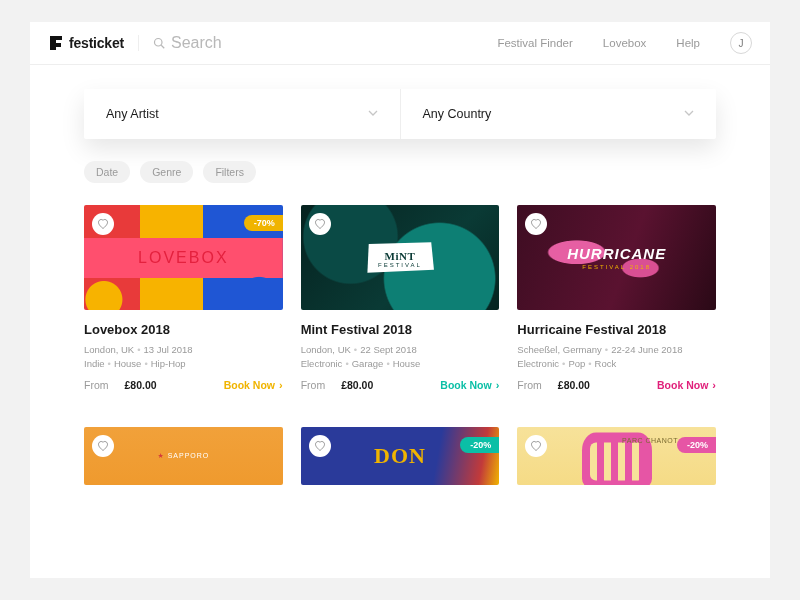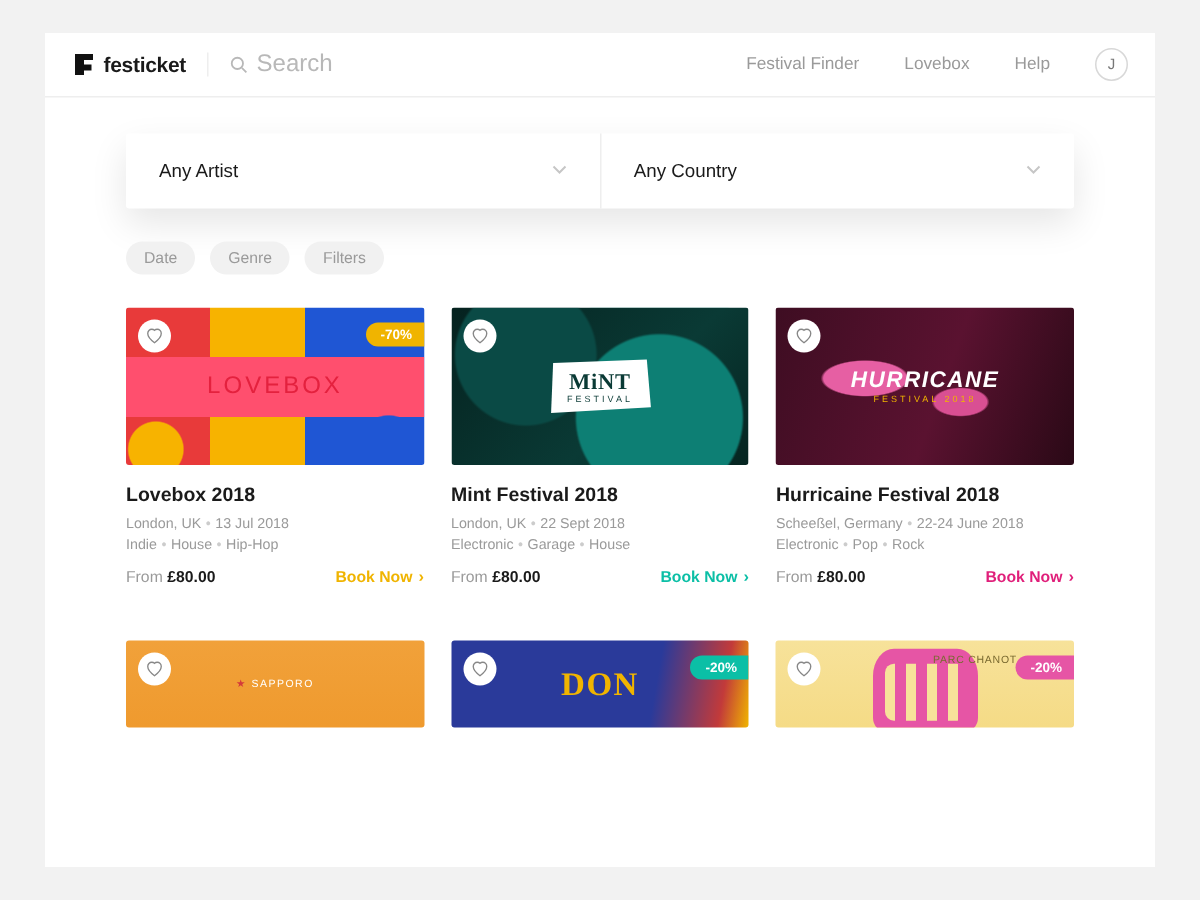--- a/index.html
+++ b/index.html
@@ -126,21 +126,21 @@
 
 .card-body { padding-top: 12px; }
 .card-title { font-size: 13px; font-weight: 700; margin-bottom: 7px; }
 .meta { font-size: 9.5px; color: #9a9a9a; margin-bottom: 3px; }
 .meta .dot { color: #ccc; margin: 0 3px; }
 .pricerow {
   display: flex; align-items: center; justify-content: space-between;
   margin-top: 10px;
 }
 .price { font-size: 10.5px; }
-.price .from { color: #9a9a9a; margin-right: 3px; }
+.price .from { color: #9a9a9a; margin-right: 16px; }
 .price .amt { font-weight: 700; }
 .book { font-size: 10.5px; font-weight: 700; display: flex; align-items: center; gap: 4px; cursor: pointer; }
 .book-arrow { font-size: 11px; }
 
 
 .art-lovebox {
   background:
     linear-gradient(#ff4f6e,#ff4f6e) center/100% 40px no-repeat,
     linear-gradient(90deg,#e83a3a 0 28%,#f7b300 28% 60%,#1f56d4 60% 100%);
 }
@@ -161,21 +161,21 @@
     radial-gradient(circle at 25% 30%, #0a4a45 0 28%, transparent 29%),
     linear-gradient(135deg,#05221f,#0a3a35 60%,#052420);
 }
 .mint-label {
   position: relative; z-index: 2;
   background: #fff;
   padding: 8px 12px 6px;
   clip-path: polygon(4% 8%, 96% 2%, 100% 88%, 2% 98%);
   text-align: center;
 }
-.mint-label .m { font-weight: 800; font-size: 15px; color: #0a3a35; letter-spacing: 0.5px; font-family: Georgia, serif; }
+.mint-label .m { font-weight: 800; font-size: 11px; color: #0a3a35; letter-spacing: 0.5px; font-family: Georgia, serif; }
 .mint-label .s { font-size: 6px; letter-spacing: 2px; color: #0a3a35; }
 .art-hurricane {
   background:
     radial-gradient(ellipse at 30% 45%, #e65fa3 0 14%, transparent 15%),
     radial-gradient(ellipse at 62% 60%, #d94f93 0 10%, transparent 11%),
     linear-gradient(110deg,#3e0d22,#5a1230 55%,#2a0916);
 }
 .hurr-label { position: relative; z-index: 2; color: #fff; text-align: center; }
 .hurr-label .h { font-weight: 800; font-size: 15px; letter-spacing: 1px; font-style: italic; }
 .hurr-label .s { font-size: 6px; letter-spacing: 2px; color: #f0b400; margin-top: 2px; }

